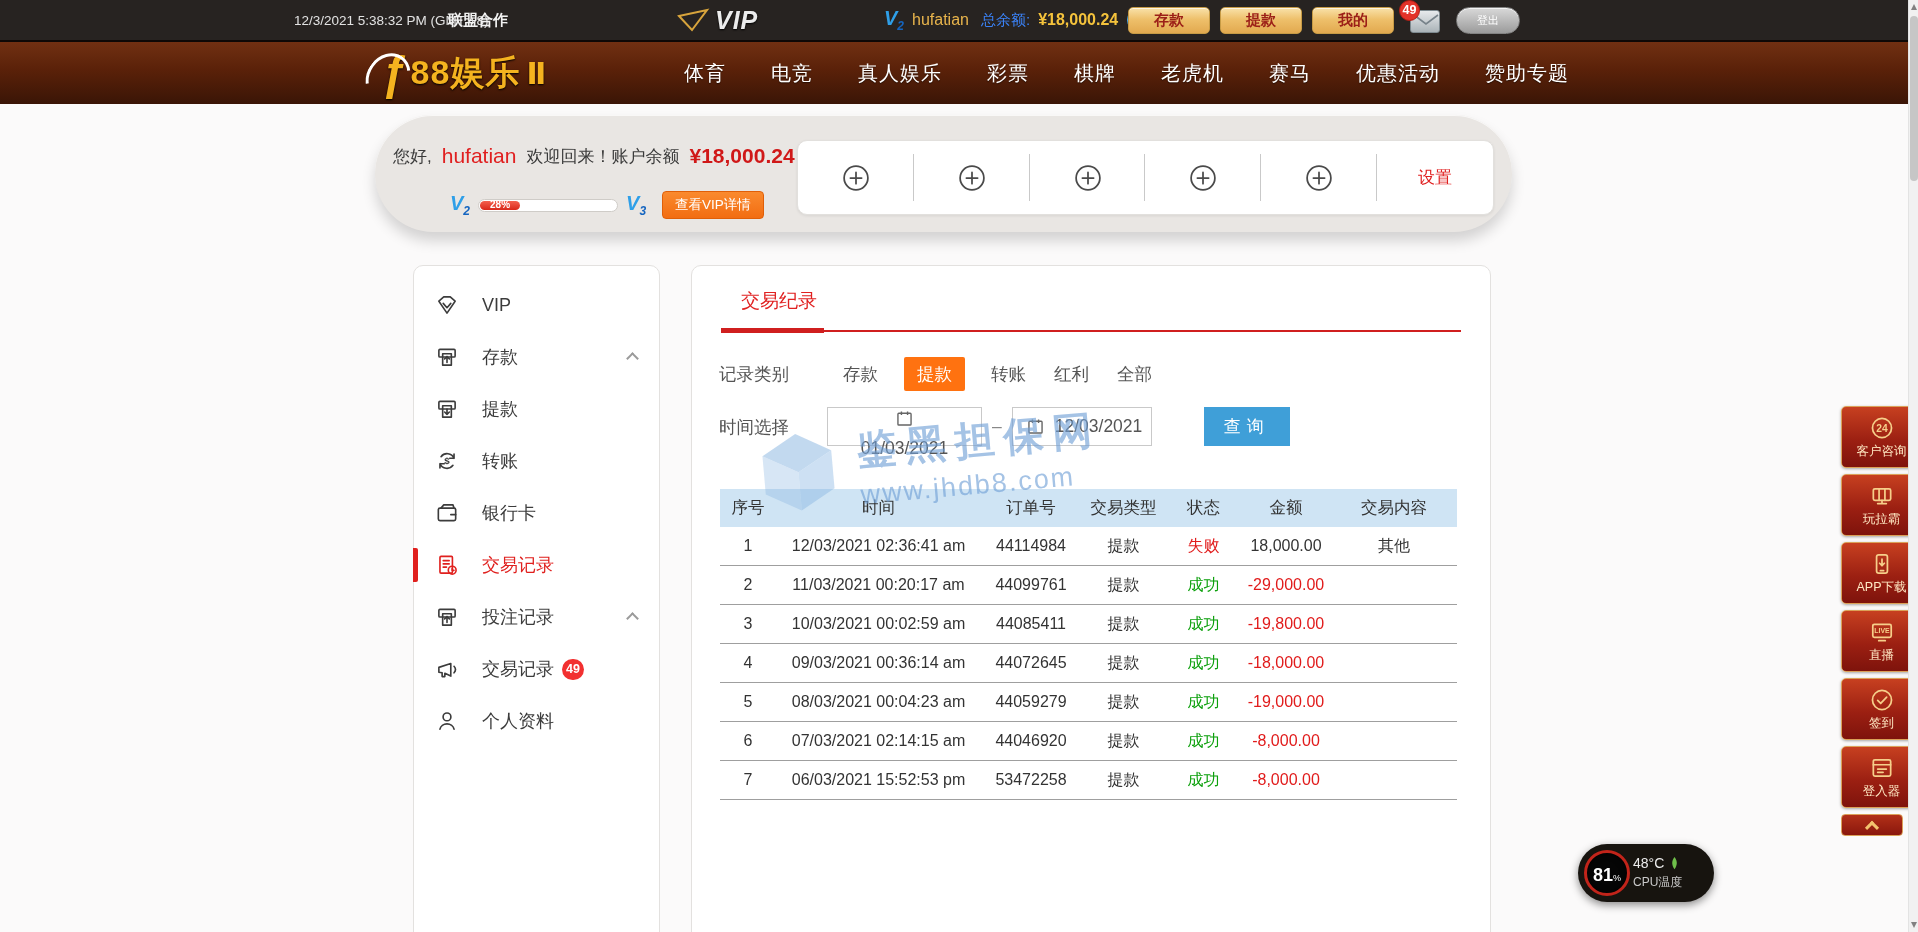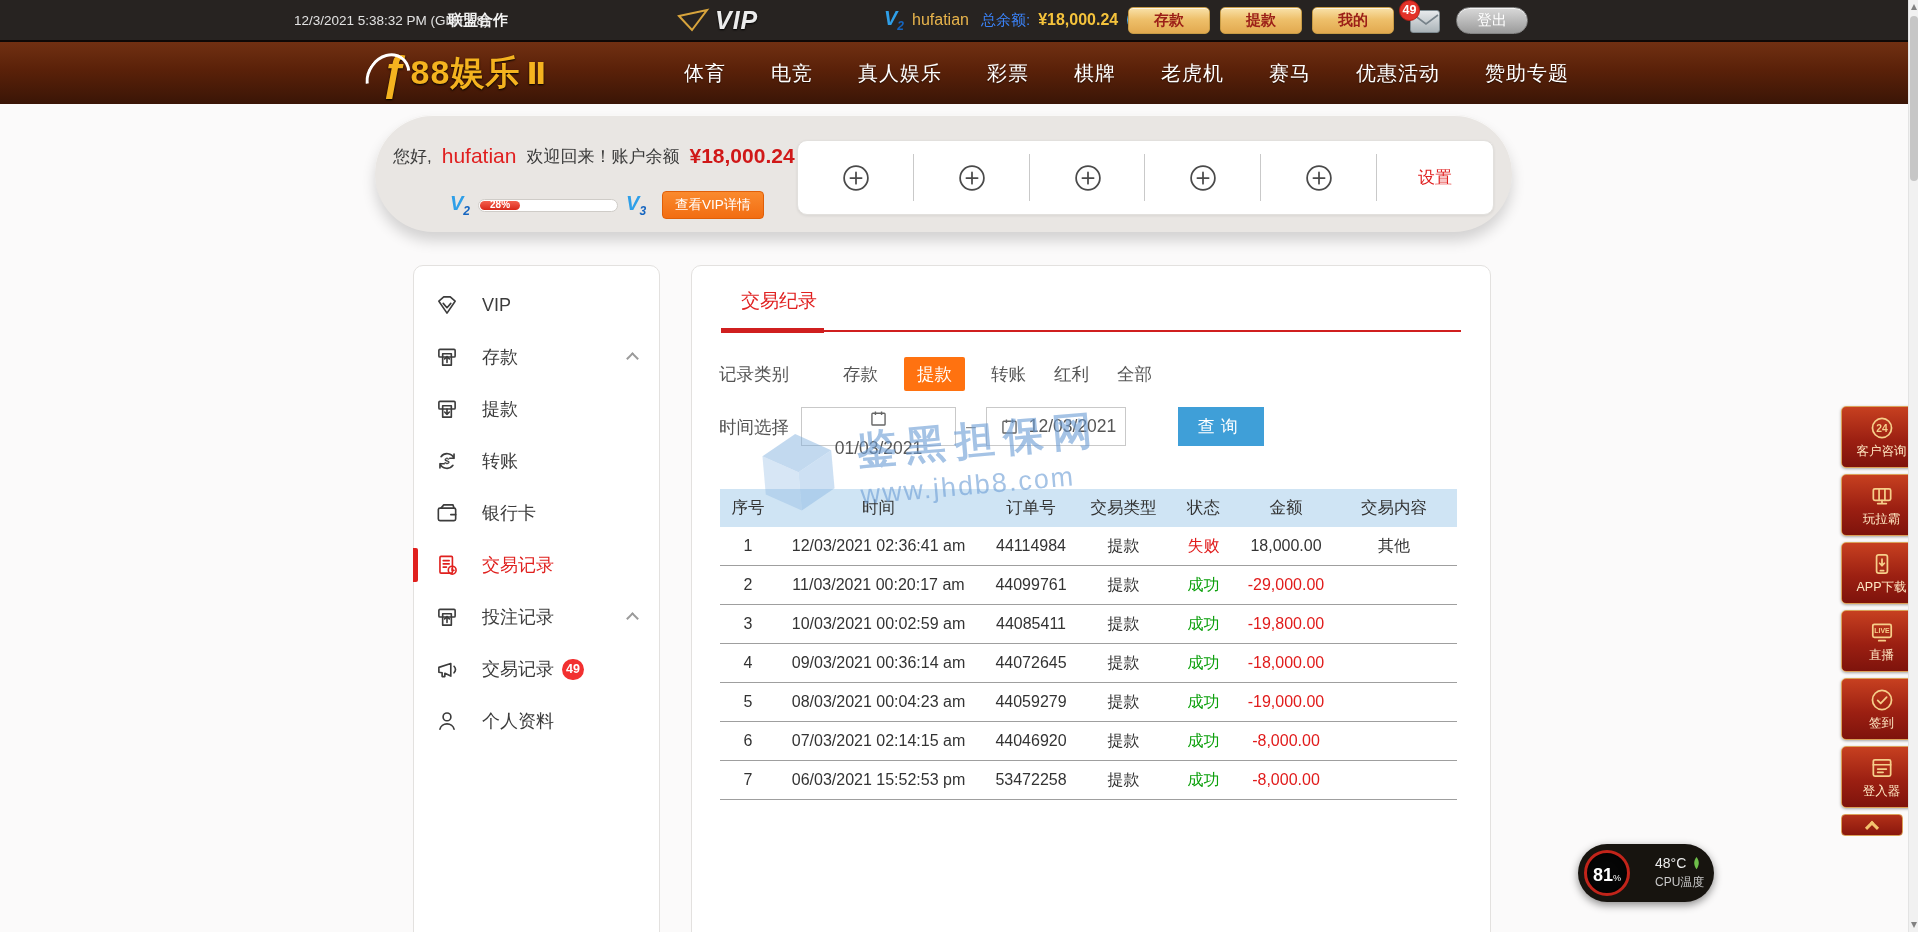--- a/index.html
+++ b/index.html
@@ -23,21 +23,21 @@
   .gold-btn{height:27px;min-width:82px;padding:0 12px;border-radius:5px;border:1px solid #c79b45;
     background:linear-gradient(180deg,#f9e2aa,#eec06b 45%,#e2a94f);color:#9c2018;font-weight:bold;font-size:15px;
     display:flex;align-items:center;justify-content:center;box-shadow:inset 0 1px 0 rgba(255,255,255,.65);cursor:pointer;}
   .mail-wrap{position:relative;width:34px;height:27px;margin:0 4px;cursor:pointer;}
   .mail-env{position:absolute;left:2px;top:3px;width:30px;height:23px;border-radius:3px;
     background:linear-gradient(180deg,#e7eaec,#aab3b8);border:1px solid #7e8a90;}
   .mail-env svg{position:absolute;left:1px;top:1px;}
   .mail-badge{position:absolute;left:-9px;top:-7px;min-width:21px;height:21px;border-radius:11px;background:#e33229;
     color:#fff;font-size:12.5px;font-weight:bold;display:flex;align-items:center;justify-content:center;border:1px solid #b31d15;}
   .logout-btn{height:27px;padding:0 20px;border-radius:14px;border:1px solid #838383;
-    background:linear-gradient(180deg,#d9d9d9,#9b9b9b);color:#fff;font-size:15px;display:flex;align-items:center;cursor:pointer;
+    background:linear-gradient(180deg,#d9d9d9,#9b9b9b);color:#fff;font-size:11px;display:flex;align-items:center;cursor:pointer;
     box-shadow:inset 0 1px 0 rgba(255,255,255,.7);}
 
   
   .navbar{position:absolute;left:0;top:40px;width:1918px;height:64px;
     background:linear-gradient(180deg,#713012 0%,#5a2109 45%,#3a1506 100%);border-top:2px solid #0e0806;}
   .logo{position:absolute;left:367px;top:0;height:62px;display:flex;align-items:center;}
   .logo-f{font-size:46px;color:#f5b31f;font-style:italic;font-weight:bold;position:relative;padding:0 4px 0 14px;text-shadow:0 1px 2px #000;}
   .logo-f::before{content:'';position:absolute;left:0;top:6px;width:36px;height:44px;border:3px solid #fff;
     border-radius:50%;border-right-color:transparent;border-bottom-color:transparent;transform:rotate(35deg);}
   .logo-main{font-size:34px;font-weight:bold;color:#f5b31f;letter-spacing:1px;text-shadow:0 1px 2px #000;}
@@ -85,21 +85,21 @@
   .tab-wrap{padding:22px 29px 0 29px;}
   .tab{display:inline-block;margin-left:20px;color:#e02020;font-size:19px;padding-bottom:14px;cursor:pointer;}
   .tab-underline{position:relative;height:5px;}
   .tab-underline .thin{position:absolute;left:0;right:0;bottom:1px;height:2px;background:#d01f1f;}
   .tab-underline .thick{position:absolute;left:0;bottom:0;width:103px;height:5px;background:#d01f1f;}
   .filters{height:34px;margin:24px 0 0 27px;display:flex;align-items:center;gap:24px;font-size:17.5px;color:#555;}
   .filter-label{margin-right:28px;color:#555;}
   .filter-item{cursor:pointer;padding:5px 2px;}
   .filter-item.active{background:#ff7210;color:#fff;padding:5px 13px;border-radius:2px;}
   .date-row{height:39px;margin:16px 0 0 27px;display:flex;align-items:center;font-size:17.5px;color:#555;}
-  .date-label{width:74px;margin-right:8px;}
+  .date-label{width:74px;margin-right:34px;}
   .date-box{display:flex;align-items:center;gap:9px;border:1px solid #c9c9c9;background:#fff;height:39px;
     padding:0 12px;color:#555;cursor:pointer;}
   .date-box svg{stroke:#666;flex:none;}
   .date-box.from{width:155px;flex-direction:column;}
   .date-box.to{width:140px;}
   .date-dash{margin:0 10px;color:#888;}
   .search-btn{margin-left:52px;width:86px;height:39px;background:#3f9fd8;color:#fff;font-size:17px;border:none;
     display:flex;align-items:center;justify-content:center;letter-spacing:6px;padding-left:6px;cursor:pointer;}
 
   
@@ -130,21 +130,21 @@
     background:linear-gradient(180deg,#b23018,#8a170d);display:flex;align-items:center;justify-content:center;}
   .tile-chevron{width:10px;height:10px;border-top:3px solid #f3c36e;border-right:3px solid #f3c36e;transform:rotate(-45deg) translate(-2px,2px);}
 
   
   .cpu{position:absolute;left:1578px;top:844px;width:136px;height:58px;background:#17140f;border-radius:29px;
     display:flex;align-items:center;box-shadow:0 3px 8px rgba(0,0,0,.45);z-index:60;}
   .gauge{width:46px;height:46px;margin-left:6px;border-radius:50%;background:#050505;border:3px solid #c2241a;
     display:flex;align-items:baseline;justify-content:center;color:#fff;box-shadow:inset 0 0 6px #000;}
   .gauge .pct{font-size:18px;font-weight:bold;line-height:44px;}
   .gauge .pct-sign{font-size:9px;}
-  .cpu-info{margin-left:25px;display:flex;flex-direction:column;gap:3px;}
+  .cpu-info{margin-left:3px;display:flex;flex-direction:column;gap:3px;}
   .cpu-temp-row{display:flex;align-items:center;gap:5px;color:#ececec;font-size:14px;}
   .cpu-label{color:#c9c9c9;font-size:12px;}
 
   
   .scrollbar{position:absolute;right:0;top:0;width:10px;height:932px;background:#f1f1f1;border-left:1px solid #e3e3e3;z-index:80;}
   .scroll-arrow-up,.scroll-arrow-down{position:absolute;left:0;width:10px;height:14px;display:flex;align-items:center;justify-content:center;cursor:pointer;}
   .scroll-arrow-up{top:0;}
   .scroll-arrow-down{bottom:0;}
   .tri-up{width:0;height:0;border-left:3.5px solid transparent;border-right:3.5px solid transparent;border-bottom:6px solid #818181;}
   .tri-down{width:0;height:0;border-left:3.5px solid transparent;border-right:3.5px solid transparent;border-top:6px solid #818181;}

